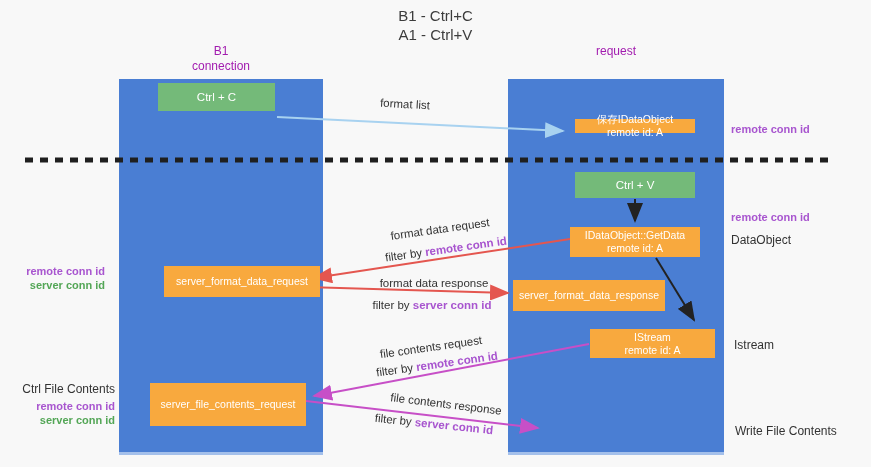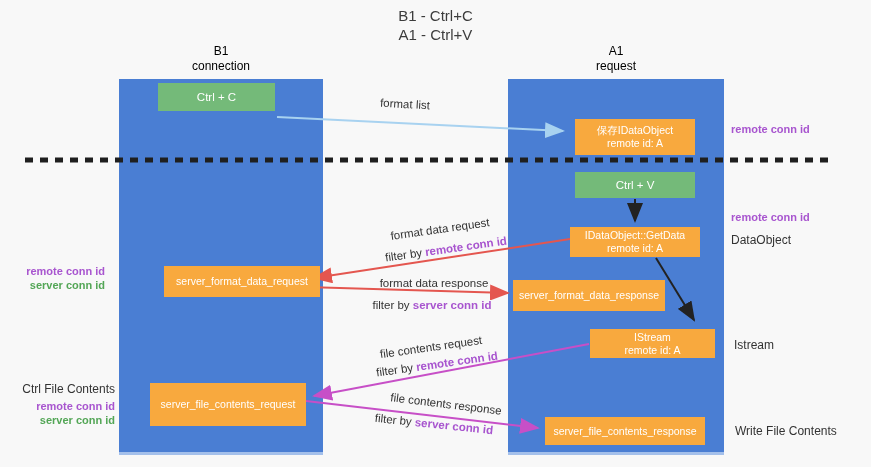--- a/index.html
+++ b/index.html
@@ -3,21 +3,21 @@
 <meta charset="utf-8">
 <style>
   html,body{margin:0;padding:0;}
   body{background:#f8f8f8;font-family:"Liberation Sans",sans-serif;}
   .canvas{position:relative;width:871px;height:467px;background:#f8f8f8;overflow:hidden;padding-left:36px;}
 
   .title{position:absolute;left:0;top:6px;width:871px;text-align:center;
          font-size:15px;color:#3c3c3c;line-height:19px;}
 
   .lane-header{position:absolute;top:44px;text-align:center;font-size:12px;
-               color:#000000;line-height:15px;}
+               color:#a21caf;line-height:15px;}
   .lane{position:absolute;top:79px;height:373px;background:#4a7ed3;
         box-shadow:0 3px 0 rgba(154,185,233,.9);}
   .lane-left{left:119px;width:204px;}
   .lane-right{left:508px;width:216px;}
 
   svg.overlay{position:absolute;left:0;top:0;z-index:3;}
 
   .box{position:absolute;z-index:4;display:flex;flex-direction:column;align-items:center;
        justify-content:center;color:#fff;text-align:center;font-size:10.5px;line-height:13px;}
   .box.green{background:#74ba79;font-size:11.5px;}
@@ -40,21 +40,20 @@
   <div class="title">
     <div>B1 - Ctrl+C</div>
     <div>A1 - Ctrl+V</div>
   </div>
 
   <div class="lane-header" style="left:119px;width:204px;">
     <div>B1</div>
     <div>connection</div>
   </div>
   <div class="lane-header" style="left:508px;width:216px;">
-    <div>A1</div>
     <div>request</div>
   </div>
 
   <div class="lane lane-left"></div>
   <div class="lane lane-right"></div>
 
   <svg class="overlay" width="871" height="467" viewBox="0 0 871 467">
     <defs>
       <marker id="ah-blue" markerWidth="10" markerHeight="8" refX="9" refY="4" orient="auto">
         <path d="M0,0 L10,4 L0,8 Z" fill="#a8d2f0"></path>
@@ -84,21 +83,21 @@
 
     <line x1="589" y1="344" x2="314" y2="396" stroke="#c74fc7" stroke-width="2" marker-end="url(#ah-mag)"></line>
 
     <line x1="306" y1="401" x2="538" y2="428" stroke="#c74fc7" stroke-width="2" marker-end="url(#ah-mag)"></line>
   </svg>
 
   <div class="box green" style="left:158px;top:83px;width:117px;height:28px;">
     <div>Ctrl + C</div>
   </div>
 
-  <div class="box orange" style="left:575px;top:119px;width:120px;height:36px;">
+  <div class="box orange" style="left:575px;top:119px;width:120px;height:14px;">
     <div>保存IDataObject</div>
     <div>remote id: A</div>
   </div>
 
   <div class="box green" style="left:575px;top:172px;width:120px;height:26px;">
     <div>Ctrl + V</div>
   </div>
 
   <div class="box orange" style="left:570px;top:227px;width:130px;height:30px;">
     <div>IDataObject::GetData</div>
@@ -115,23 +114,20 @@
 
   <div class="box orange" style="left:590px;top:329px;width:125px;height:29px;">
     <div>IStream</div>
     <div>remote id: A</div>
   </div>
 
   <div class="box orange" style="left:150px;top:383px;width:156px;height:43px;">
     <div>server_file_contents_request</div>
   </div>
 
-  <div class="box orange" style="left:545px;top:417px;width:160px;height:28px;">
-    <div>server_file_contents_response</div>
-  </div>
 
   <div class="albl" style="left:405px;top:104px;transform:translate(-50%,-50%) rotate(3deg);">format list</div>
 
   <div class="albl" style="left:440px;top:229px;transform:translate(-50%,-50%) rotate(-8deg);">format data request</div>
   <div class="albl" style="left:446px;top:249px;transform:translate(-50%,-50%) rotate(-8deg);">
     <span>filter by </span><span class="fkey">remote conn id</span>
   </div>
 
   <div class="albl" style="left:434px;top:283px;transform:translate(-50%,-50%);">format data response</div>
   <div class="albl" style="left:432px;top:305px;transform:translate(-50%,-50%);">

